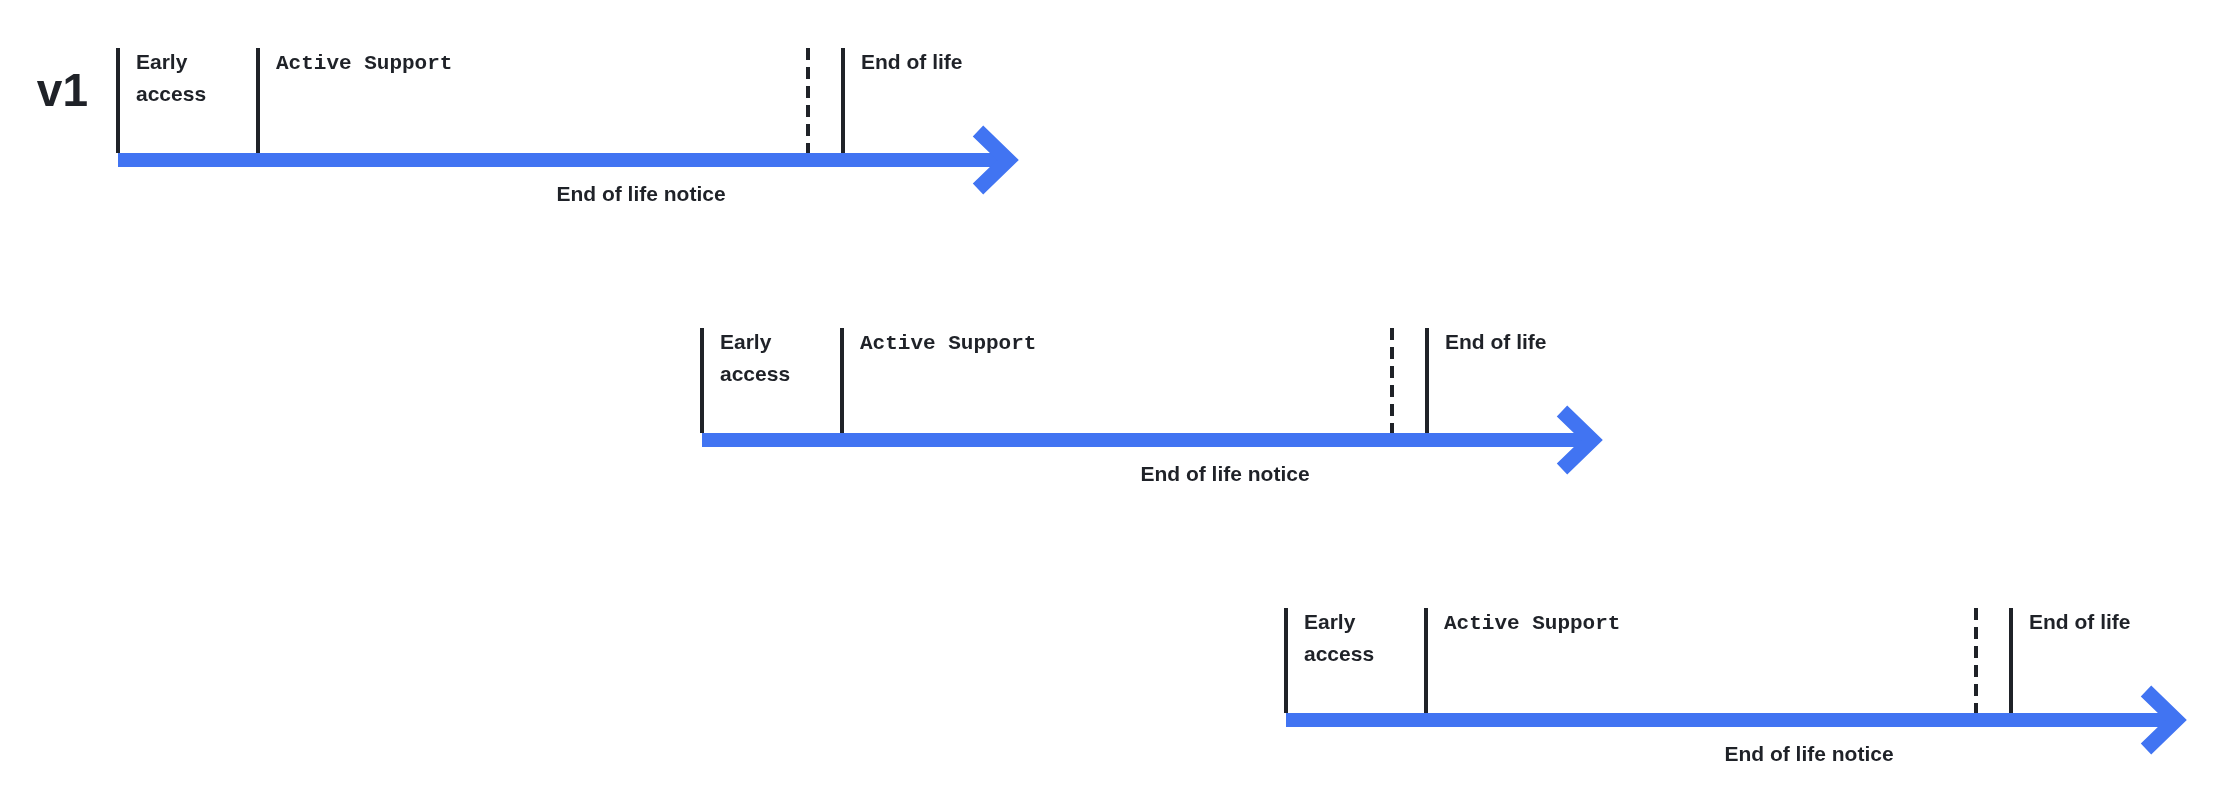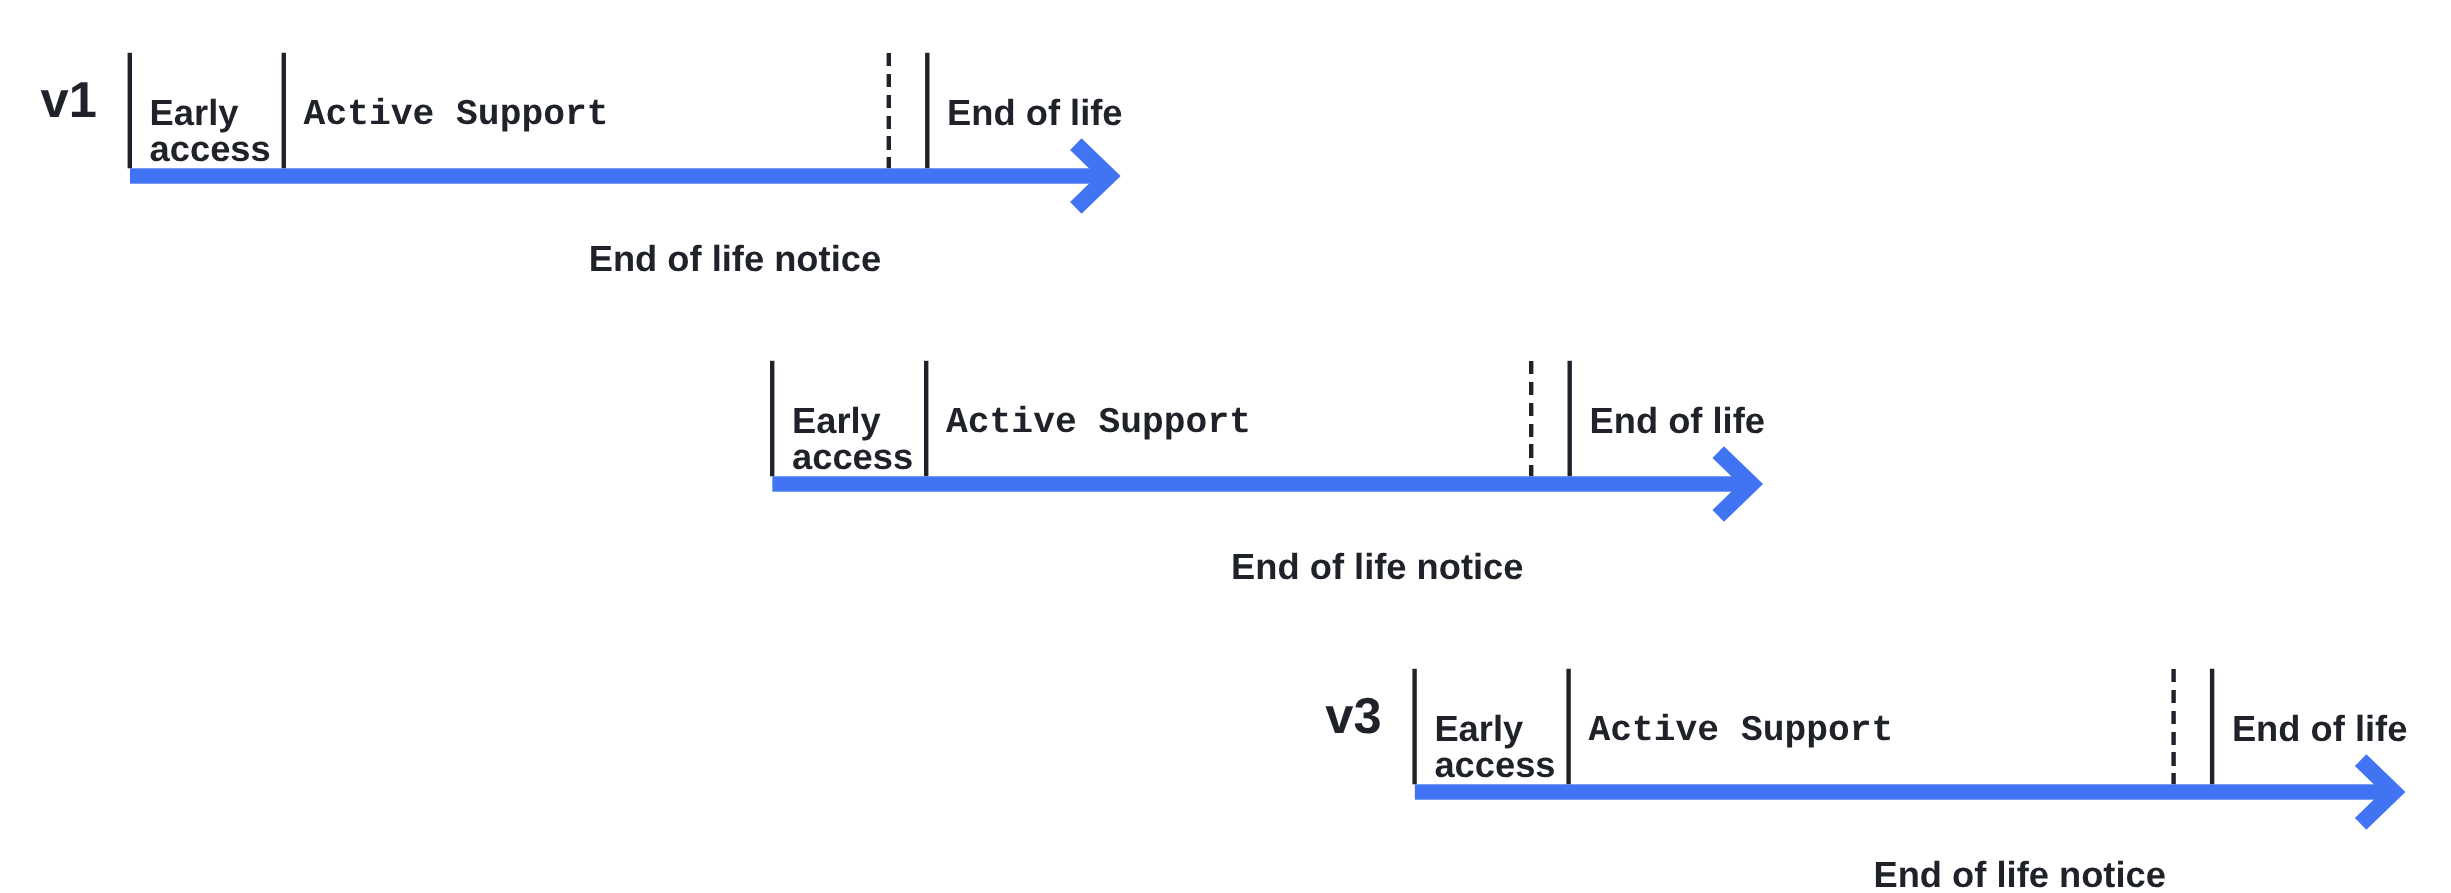--- a/index.html
+++ b/index.html
@@ -48,25 +48,24 @@
     position: absolute;
     top: var(--ty);
     left: calc(var(--tx) + 688px);
     width: 4px;
     height: 105px;
     background: repeating-linear-gradient(180deg,
       var(--line, #1F2228) 0 12px, transparent 12px 19px);
   }
   .lbl {
     position: absolute;
-    font-size: 33px;
+    font-size: 21px;
     line-height: 32px;
     font-weight: 700;
     color: var(--text, #1F2228);
-    margin-top: 41px;
   }
   .lbl-early {
     left: calc(var(--tx) + 18px);
     top: calc(var(--ty) - 2px);
     width: 112px;
   }
   .lbl-active {
     left: calc(var(--tx) + 158px);
     top: calc(var(--ty) + 0px);
     white-space: nowrap;
@@ -74,21 +73,21 @@
   }
   .lbl-eol {
     left: calc(var(--tx) + 743px);
     top: calc(var(--ty) - 2px);
     white-space: nowrap;
   }
   .lbl-notice {
     left: calc(var(--tx) + 363px);
     top: calc(var(--ty) + 130px);
     width: 320px;
-    text-align: right;
+    text-align: center;
   }
   .arrow {
     position: absolute;
     left: var(--tx);
     top: calc(var(--ty) + 70px);
   }
   .arrow .shaft {
     fill: var(--arrow, #4174F2);
   }
   .arrow .head {
@@ -133,21 +132,20 @@
     <div class="lbl lbl-active">Active Support</div>
     <div class="lbl lbl-eol">End of life</div>
     <div class="lbl lbl-notice">End of life notice</div>
     <svg class="arrow" width="910" height="86" viewBox="0 0 910 86">
       <rect class="shaft" x="0" y="35" width="880" height="14"></rect>
       <polyline class="head" points="860,13 890,42 860,71"></polyline>
     </svg>
   </section>
 
   <section class="timeline t2">
-    <div class="version">v3</div>
     <div class="tick tick-start"></div>
     <div class="tick tick-mid"></div>
     <div class="dashed"></div>
     <div class="tick tick-eol"></div>
     <div class="lbl lbl-early">Early access</div>
     <div class="lbl lbl-active">Active Support</div>
     <div class="lbl lbl-eol">End of life</div>
     <div class="lbl lbl-notice">End of life notice</div>
     <svg class="arrow" width="910" height="86" viewBox="0 0 910 86">
       <rect class="shaft" x="0" y="35" width="880" height="14"></rect>

